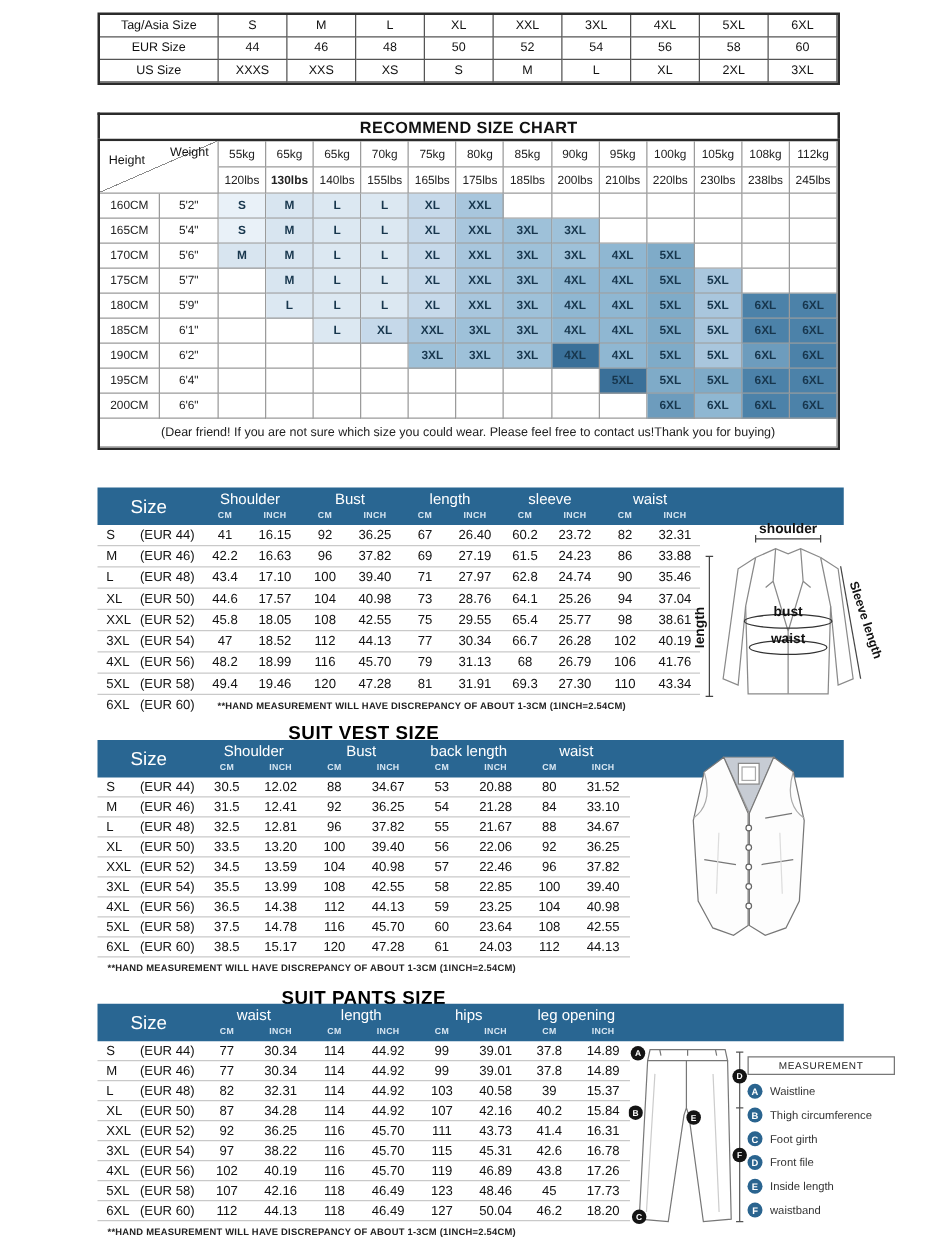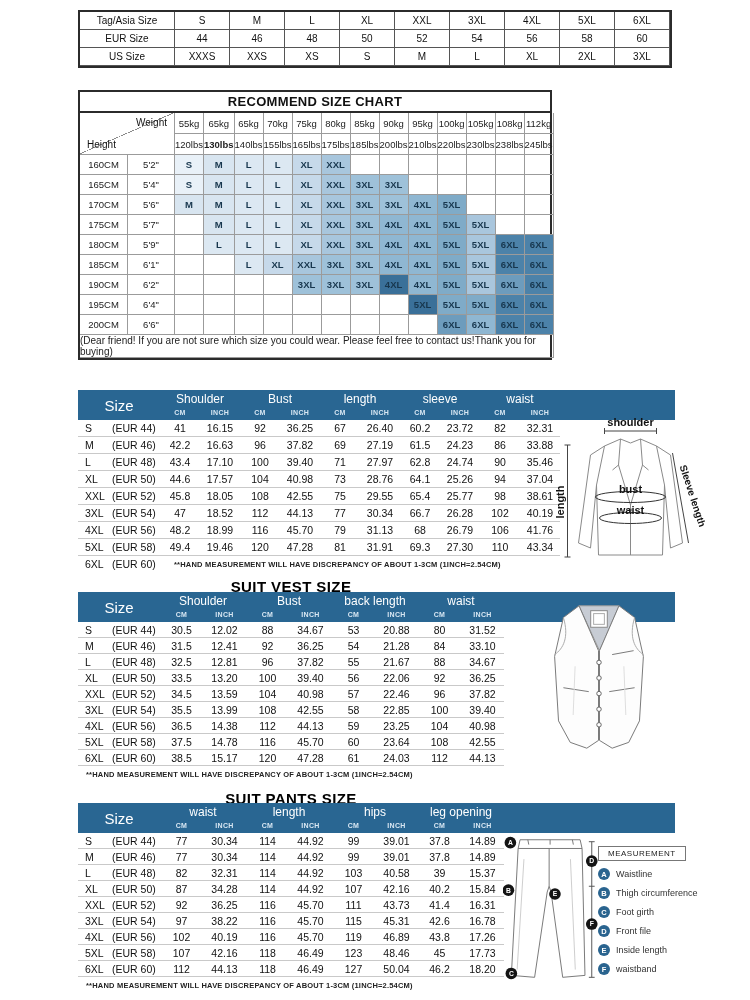--- a/index.html
+++ b/index.html
@@ -16,31 +16,31 @@
   .cmp-titlebar{height:19px;display:flex;align-items:center;justify-content:center;color:#fff;
                 font-size:12px;font-weight:bold;letter-spacing:.3px;border:2px solid #2b2b2b;border-bottom:none;
                 box-sizing:border-box;}
   .cmp-grid{display:grid;grid-template-columns:95px repeat(9,1fr);grid-template-rows:repeat(3,18px);
             border:2px solid #2b2b2b;box-sizing:border-box;}
   .cmp-grid > div{border-right:1px solid #555;border-bottom:1px solid #555;display:flex;align-items:center;
             justify-content:center;font-size:10px;}
   .cmp-label{font-size:10.5px;}
 
   
-  #sec-recommend{left:78px;top:90px;width:474px;}
+  #sec-recommend{left:78px;top:90px;width:594px;}
   .rec-titlebar{height:21px;display:flex;align-items:center;justify-content:center;font-size:13px;
                 font-weight:bold;letter-spacing:.3px;border:2px solid #2b2b2b;border-bottom:none;box-sizing:border-box;}
   .rec-grid{display:grid;grid-template-columns:48px 47px repeat(13,1fr);
             grid-template-rows:21px 21px repeat(9,20px) 23px;border:2px solid #2b2b2b;box-sizing:border-box;}
   .rec-grid > div{border-right:1px solid #9b9b9b;border-bottom:1px solid #9b9b9b;display:flex;
             align-items:center;justify-content:center;}
   .diag{grid-column:1/3;grid-row:1/3;position:relative;
         background:linear-gradient(to bottom right,#fff 49.2%,#8a8a8a 49.2% 50.2%,#fff 50.2%);}
   .diag .w{position:absolute;top:4px;right:7px;font-size:10px;}
-  .diag .h{position:absolute;bottom:4px;left:7px;font-size:10px;margin-top:24px;}
+  .diag .h{position:absolute;bottom:20px;left:7px;font-size:10px;margin-top:24px;}
   .rk,.rl{font-size:9.5px;color:#222;}
   .rh{font-size:9.5px;color:#222;}
   .rv{font-size:9.5px;font-weight:600;color:#17364d;}
   .rec-note{grid-column:1/-1;font-size:10px;color:#222;}
 
   
   .band{position:absolute;left:0;height:30px;width:597px;display:flex;color:#fff;box-sizing:border-box;}
   .size-lbl{width:82px;display:flex;align-items:center;justify-content:center;font-size:15px;}
   .grp{text-align:center;padding-top:2px;}
   .grp-label{font-size:12px;line-height:15px;}
@@ -84,21 +84,21 @@
 
   
   #coat-diagram{position:absolute;left:478px;top:44px;}
   #vest-diagram{position:absolute;left:460px;top:20px;}
   #pants-diagram{position:absolute;left:425px;top:42px;}
   svg text{font-family:"Liberation Sans",sans-serif;}
   .diagram-label{font-size:11px;font-weight:600;fill:#111;}
 
   
   #pants-legend{position:absolute;left:520px;top:52px;width:165px;}
-  .leg-box{display:inline-block;border:1px solid #777;padding:2px 9px;font-size:8px;letter-spacing:.5px;color:#222;}
+  .leg-box{display:inline-block;border:1px solid #777;padding:2px 24px;font-size:8px;letter-spacing:.5px;color:#222;}
   .leg-item{display:flex;align-items:center;margin-top:7px;}
   .leg-key{width:12px;height:12px;border-radius:50%;color:#fff;font-size:7.5px;font-weight:bold;
            display:flex;align-items:center;justify-content:center;margin-right:6px;flex:0 0 12px;}
   .leg-label{font-size:9px;color:#333;}
 </style>
 </head>
 <body>
 
 <div class="page">
 

